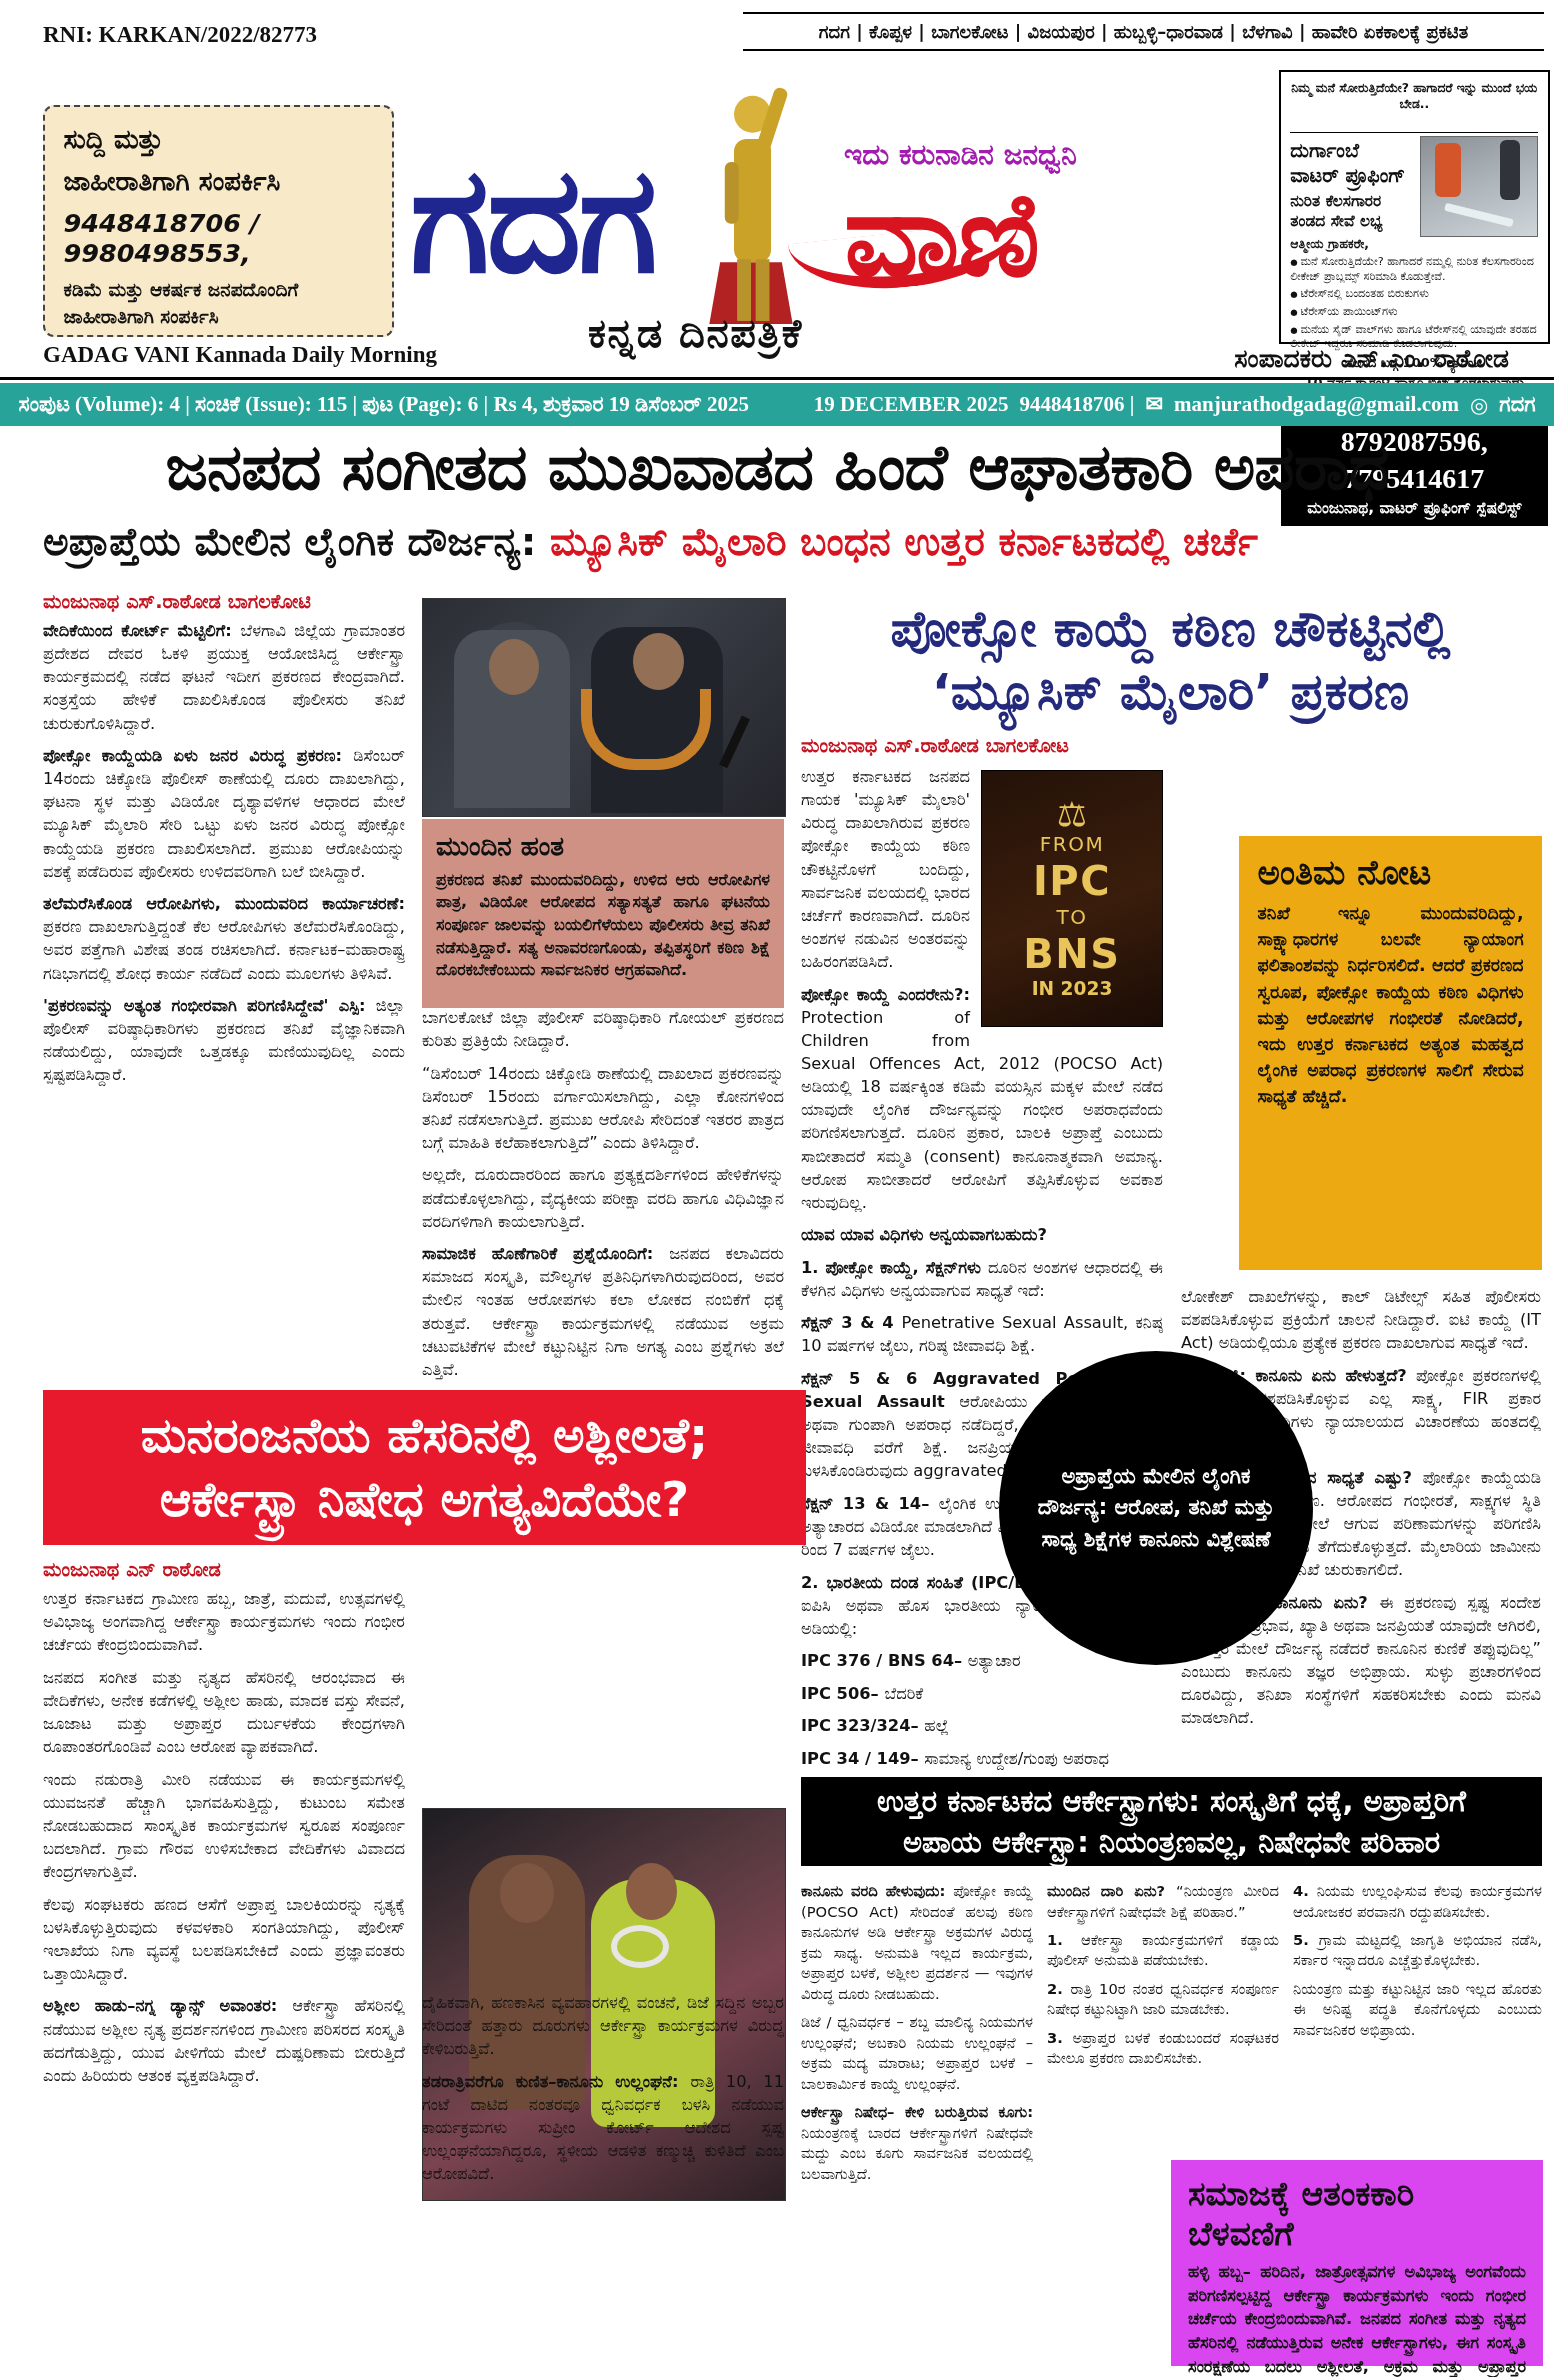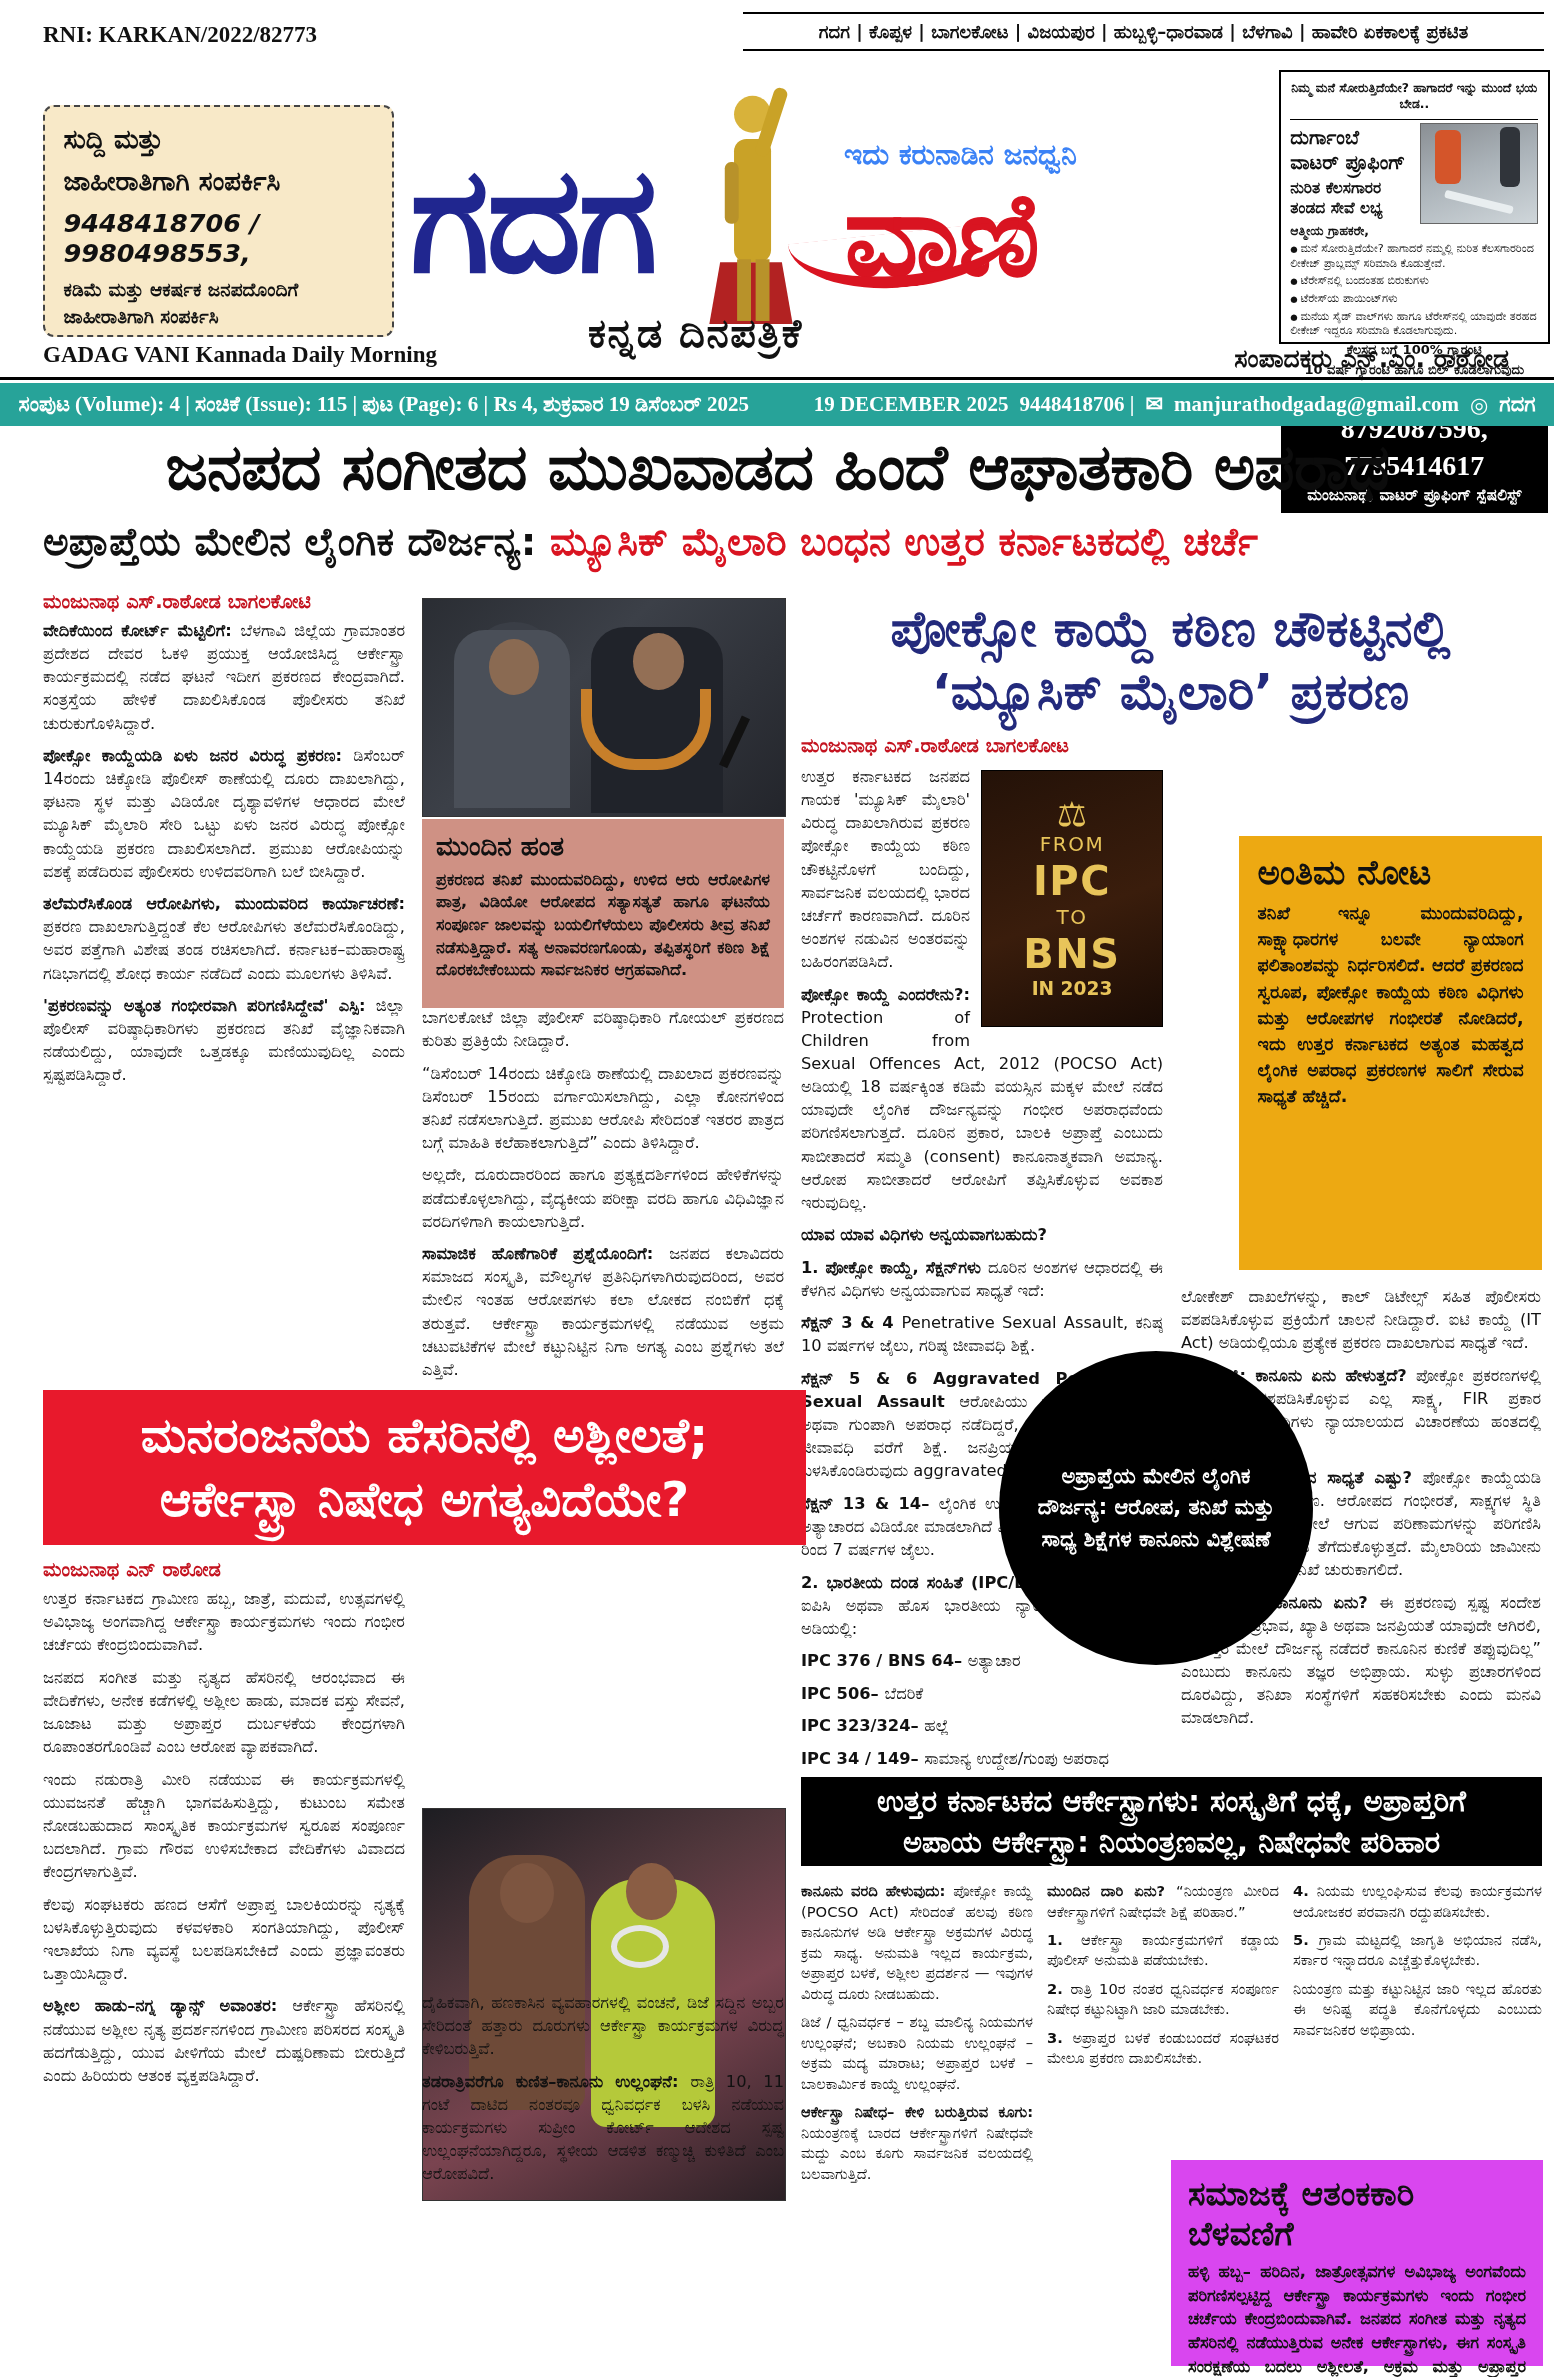--- a/index.html
+++ b/index.html
@@ -10,28 +10,28 @@
   .rni{font-family:"Liberation Serif","DejaVu Serif",serif;font-weight:bold;font-size:23px;}
   .editions{font-size:18px;font-weight:bold;text-align:center;border-top:2.3px solid #000;border-bottom:2.3px solid #000;padding:6.2px 0;}
   .contact-box{background:#f8e9c8;border:2.3px dashed #444;border-radius:11px;padding:17px 18.6px;}
   .contact-box .l1{font-size:26px;font-weight:bold;}
   .contact-box .l2{font-size:26px;font-weight:bold;margin-top:11px;}
   .contact-box .l3{font-size:25.5px;font-weight:bold;font-style:italic;margin-top:11px;}
   .contact-box .l4{font-size:18.6px;font-weight:bold;margin-top:11px;}
   .contact-box .l5{font-size:18.6px;font-weight:bold;margin-top:4.6px;}
   .logo-blue{font-size:147px;font-weight:900;color:#20268f;line-height:1;letter-spacing:-3.1px;}
   .logo-red{font-size:116px;font-weight:900;color:#d91421;line-height:1;letter-spacing:-1.5px;}
-  .logo-tag-top{font-size:28px;font-weight:900;color:#3b82f6;}
+  .logo-tag-top{font-size:28px;font-weight:900;color:#a21caf;}
   .logo-tag-bottom{font-size:40px;font-weight:900;color:#111;letter-spacing:1.5px;}
   .gv-eng{font-size:23px;font-weight:bold;font-family:"Liberation Serif","DejaVu Serif",serif;}
   .editor{font-size:25px;font-weight:bold;}
   .swoosh{width:232px;height:43px;border-bottom:12.4px solid #d91421;border-radius:0 0 50% 50%/0 0 100% 100%;transform:rotate(-6deg);}
   
   .ad-box{border:2.3px solid #000;padding:7.7px 9.3px;font-size:12.4px;line-height:1.3;}
-  .ad-top{font-size:12.4px;font-weight:bold;text-align:center;border-bottom:1.5px solid #000;padding-bottom:7px;}
+  .ad-top{font-size:12.4px;font-weight:bold;text-align:center;border-bottom:1.5px solid #000;padding-bottom:20px;}
   .ad-title{font-size:19.4px;font-weight:900;margin-top:4.6px;}
   .ad-sub{font-size:15.5px;font-weight:bold;margin-top:3.1px;}
   .ad-line{font-size:12.4px;font-weight:bold;margin-top:4.6px;}
   .ad-bullets p{margin:3.1px 0;font-size:11.2px;}
   .ad-bullets p:before{content:"● ";font-size:8.5px;}
   .ad-g{font-size:13px;font-weight:bold;text-align:center;margin-top:3.1px;}
   .ad-photo{width:116px;height:99px;float:right;margin:3.1px 0 4.6px 6.2px;
             background:linear-gradient(160deg,#8a8f94 0%,#aab2b8 45%,#cfd6da 100%);position:relative;border:0.8px solid #666;}
   .ad-photo .fig{position:absolute;top:6.2px;left:14px;width:26px;height:54px;background:#d4552a;border-radius:6.2px;}
   .ad-photo .fig2{position:absolute;top:3.1px;right:17px;width:20px;height:60px;background:#30343a;border-radius:6.2px;}

